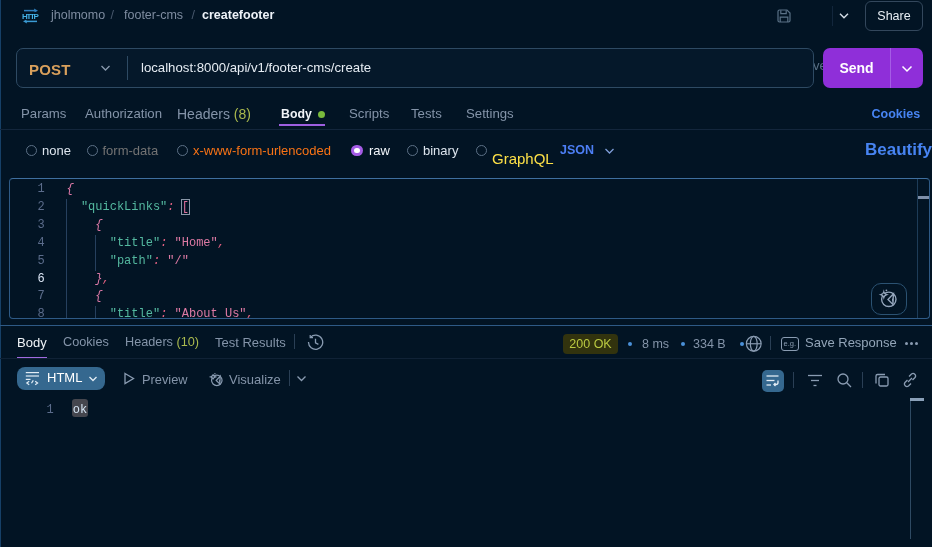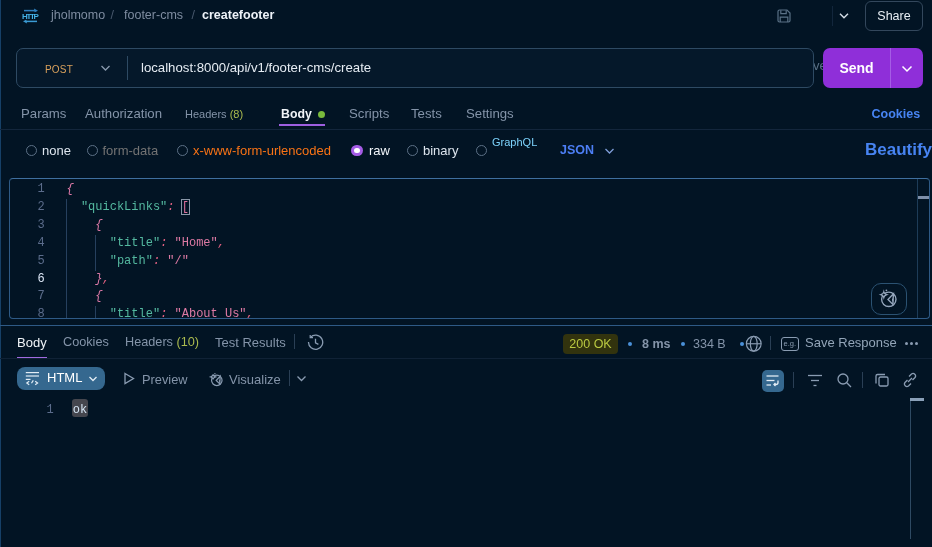--- a/index.html
+++ b/index.html
@@ -45,41 +45,41 @@
 <div class="abs" style="left:797px;top:10.6px;font-size:13px;color:#5a7186;line-height:13px;margin-top:48px;">Save</div>
 <div class="abs" style="left:831.5px;top:6px;width:1px;height:20px;background:#12263c;"></div>
 <div class="abs" style="left:839px;top:13px;">
   <svg width="10" height="6" viewBox="0 0 10 6" fill="none" stroke="#d7dfe8" stroke-width="1.4">
       <path d="M1 0.8 L5 4.8 L9 0.8"></path>
     </svg>
 </div>
 <div class="abs" style="left:865px;top:1px;width:58px;height:30px;border:1px solid #33475c;border-radius:6px;color:#e8eef4;font-size:12.5px;line-height:28px;text-align:center;">Share</div>
 
 <div class="abs" style="left:16px;top:48px;width:798px;height:40px;border:1px solid #2e4a63;border-radius:7px;background:#05182a;"></div>
-<div class="abs" style="left:29px;top:62.5px;font-size:10px;font-weight:normal;color:#d9a05c;line-height:13px;letter-spacing:0.2px;margin-left:16px;">POST</div>
+<div class="abs" style="left:29px;top:62.5px;font-size:15px;font-weight:bold;color:#d9a05c;line-height:13px;letter-spacing:0.2px;">POST</div>
 <div class="abs" style="left:100px;top:64.5px;">
   <svg width="11" height="7" viewBox="0 0 11 7" fill="none" stroke="#8a9aae" stroke-width="1.3">
       <path d="M1.5 1 L5.5 5 L9.5 1"></path>
     </svg>
 </div>
 <div class="abs" style="left:127px;top:56px;width:1px;height:24px;background:#2e4a63;"></div>
 <div class="abs" style="left:141px;top:61px;font-size:13.2px;color:#e6ecf3;line-height:14px;">localhost:8000/api/v1/footer-cms/create</div>
 
 <div class="abs" style="left:823px;top:48px;width:100px;height:40px;background:#8f2fd9;border-radius:7px;"></div>
 <div class="abs" style="left:823px;top:48px;width:67px;height:40px;color:#fff;font-weight:bold;font-size:14px;text-align:center;line-height:40px;">Send</div>
 <div class="abs" style="left:890px;top:48px;width:1px;height:40px;background:#a55ce5;"></div>
 <div class="abs" style="left:901px;top:64.5px;">
   <svg width="12" height="8" viewBox="0 0 12 8" fill="none" stroke="#fff" stroke-width="1.5">
       <path d="M1.5 1.5 L6 6 L10.5 1.5"></path>
     </svg>
 </div>
 
 <div class="abs grey" style="left:21px;top:107px;font-size:13.2px;line-height:14px;">Params</div>
 <div class="abs grey" style="left:85px;top:107px;font-size:13.2px;line-height:14px;">Authorization</div>
-<div class="abs grey" style="left:185px;top:107px;font-size:11px;line-height:14px;">Headers <span style="color:#aaba4e;">(8)</span></div>
+<div class="abs grey" style="left:177px;top:107px;font-size:14px;line-height:14px;">Headers <span style="color:#aaba4e;">(8)</span></div>
 <div class="abs" style="left:281px;top:107px;font-size:12.3px;line-height:14px;color:#f0f4f8;font-weight:bold;">Body</div>
 <div class="abs" style="left:317.5px;top:110.5px;width:7px;height:7px;border-radius:50%;background:#79ba3c;"></div>
 <div class="abs grey" style="left:349px;top:107px;font-size:13.2px;line-height:14px;">Scripts</div>
 <div class="abs grey" style="left:411px;top:107px;font-size:13.2px;line-height:14px;">Tests</div>
 <div class="abs grey" style="left:466px;top:107px;font-size:13.2px;line-height:14px;">Settings</div>
 <div class="abs" style="left:278.5px;top:123.8px;width:46px;height:1.8px;background:#9e5fe0;"></div>
 <div class="abs" style="left:871.5px;top:107px;font-size:12.5px;line-height:14px;font-weight:bold;color:#4784f2;">Cookies</div>
 <div class="abs" style="left:0;top:129px;width:932px;height:1px;background:#13263c;"></div>
 
 <div class="abs" style="left:26px;top:145px;width:11px;height:11px;border:1.5px solid #5c7086;border-radius:50%;"></div>
@@ -87,21 +87,21 @@
 <div class="abs" style="left:87px;top:145px;width:11px;height:11px;border:1.5px solid #5c7086;border-radius:50%;"></div>
 <div class="abs" style="left:102.5px;top:144px;font-size:13px;line-height:13.5px;color:#737373;">form-data</div>
 <div class="abs" style="left:177px;top:145px;width:11px;height:11px;border:1.5px solid #5c7086;border-radius:50%;"></div>
 <div class="abs" style="left:193px;top:144px;font-size:13px;line-height:13.5px;color:#f97316;">x-www-form-urlencoded</div>
 <div class="abs" style="left:351px;top:144.5px;width:11.5px;height:11.5px;background:#a55ce5;border-radius:50%;"></div>
 <div class="abs" style="left:354px;top:147.5px;width:5.5px;height:5.5px;background:#fff;border-radius:50%;"></div>
 <div class="abs" style="left:369px;top:144px;font-size:13px;line-height:13.5px;color:#f2f6fa;">raw</div>
 <div class="abs" style="left:407px;top:145px;width:11px;height:11px;border:1.5px solid #5c7086;border-radius:50%;"></div>
 <div class="abs" style="left:423px;top:144px;font-size:13px;line-height:13.5px;color:#dde5ee;">binary</div>
 <div class="abs" style="left:475.5px;top:145px;width:11px;height:11px;border:1.5px solid #5c7086;border-radius:50%;"></div>
-<div class="abs" style="left:492px;top:136px;font-size:11px;line-height:13.5px;color:#7dd3fc;">GraphQL</div>
+<div class="abs" style="left:492px;top:152px;font-size:15px;line-height:13.5px;color:#fde047;">GraphQL</div>
 <div class="abs" style="left:560px;top:144px;font-size:12.5px;line-height:13.5px;font-weight:bold;color:#4c7ef5;">JSON</div>
 <div class="abs" style="left:604px;top:148px;">
   <svg width="11" height="7" viewBox="0 0 11 7" fill="none" stroke="#7f9ed8" stroke-width="1.3">
       <path d="M1.5 1 L5.5 5 L9.5 1"></path>
     </svg>
 </div>
 <div class="abs" style="left:865px;top:143px;font-size:17px;line-height:14px;font-weight:bold;color:#4784f2;">Beautify</div>
 
 <div class="abs" style="left:9px;top:178px;width:921px;height:141px;border:1px solid #2e5a86;border-top-color:#3f6f9f;border-radius:4px;overflow:hidden;">
 
@@ -153,21 +153,21 @@
     <path d="M3.4 3.4 A 7.1 7.1 0 1 1 1.5 8.0"></path>
     <path d="M3.2 0.9 V3.7 H6.0" stroke-width="1.2"></path>
     <path d="M8.5 4.8 V 8.8 L11.4 10.3"></path>
   </svg>
 </div>
 <div class="abs" style="left:16.5px;top:357px;width:30px;height:1.8px;background:#a06ae0;"></div>
 
 <div class="abs" style="left:563px;top:334px;width:55px;height:19.5px;background:#32330e;border-radius:4px;"></div>
 <div class="abs" style="left:563px;top:337.5px;width:55px;text-align:center;font-size:12.5px;line-height:13px;color:#bac941;">200 OK</div>
 <div class="abs" style="left:628px;top:341.5px;width:4px;height:4px;border-radius:50%;background:#4a90d9;"></div>
-<div class="abs grey" style="left:642px;top:337.5px;font-size:12.5px;line-height:13px;font-weight:bold;">8 ms</div>
+<div class="abs grey" style="left:642px;top:337.5px;font-size:12.5px;line-height:13px;">8 ms</div>
 <div class="abs" style="left:681px;top:341.5px;width:4px;height:4px;border-radius:50%;background:#4a90d9;"></div>
 <div class="abs grey" style="left:693px;top:337.5px;font-size:12.5px;line-height:13px;">334 B</div>
 <div class="abs" style="left:740px;top:341.5px;width:4px;height:4px;border-radius:50%;background:#4a90d9;"></div>
 <div class="abs" style="left:744.8px;top:334.8px;">
   <svg width="17.5" height="17.5" viewBox="0 0 18 18" fill="none" stroke="#8a9cb2" stroke-width="1.2">
     <circle cx="9" cy="9" r="7.6"></circle>
     <ellipse cx="9" cy="9" rx="3.5" ry="7.6"></ellipse>
     <path d="M1.4 9 H16.6"></path>
   </svg>
 </div>

